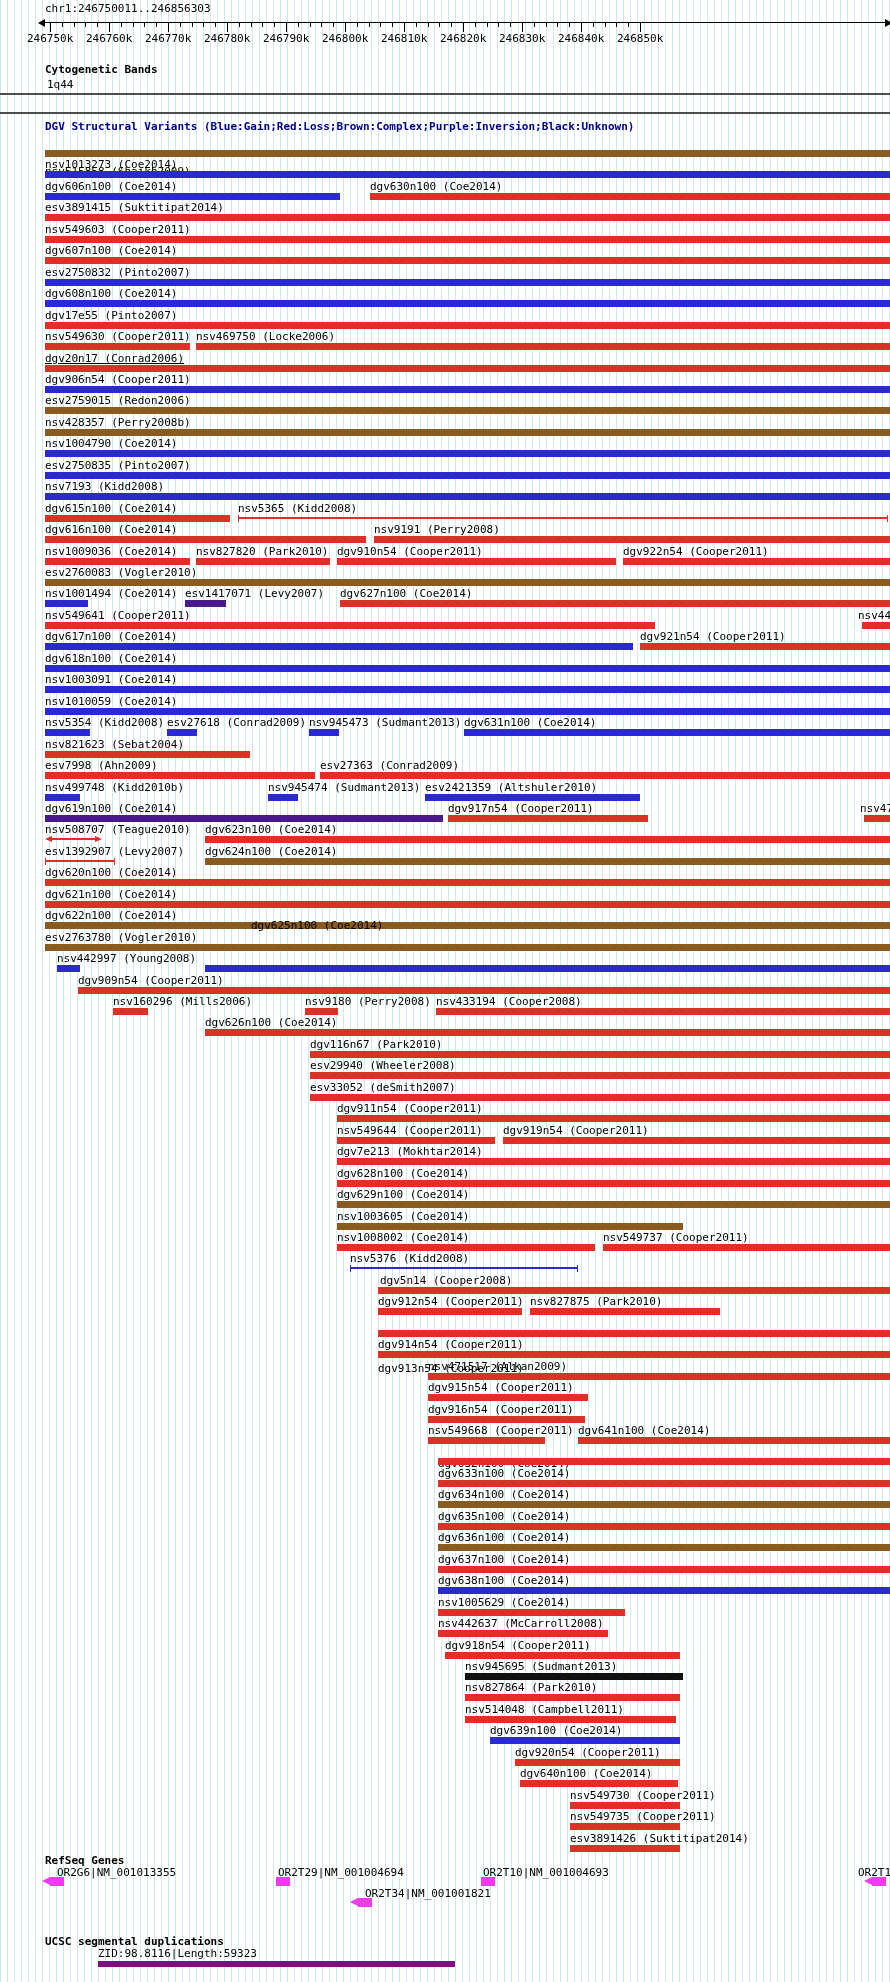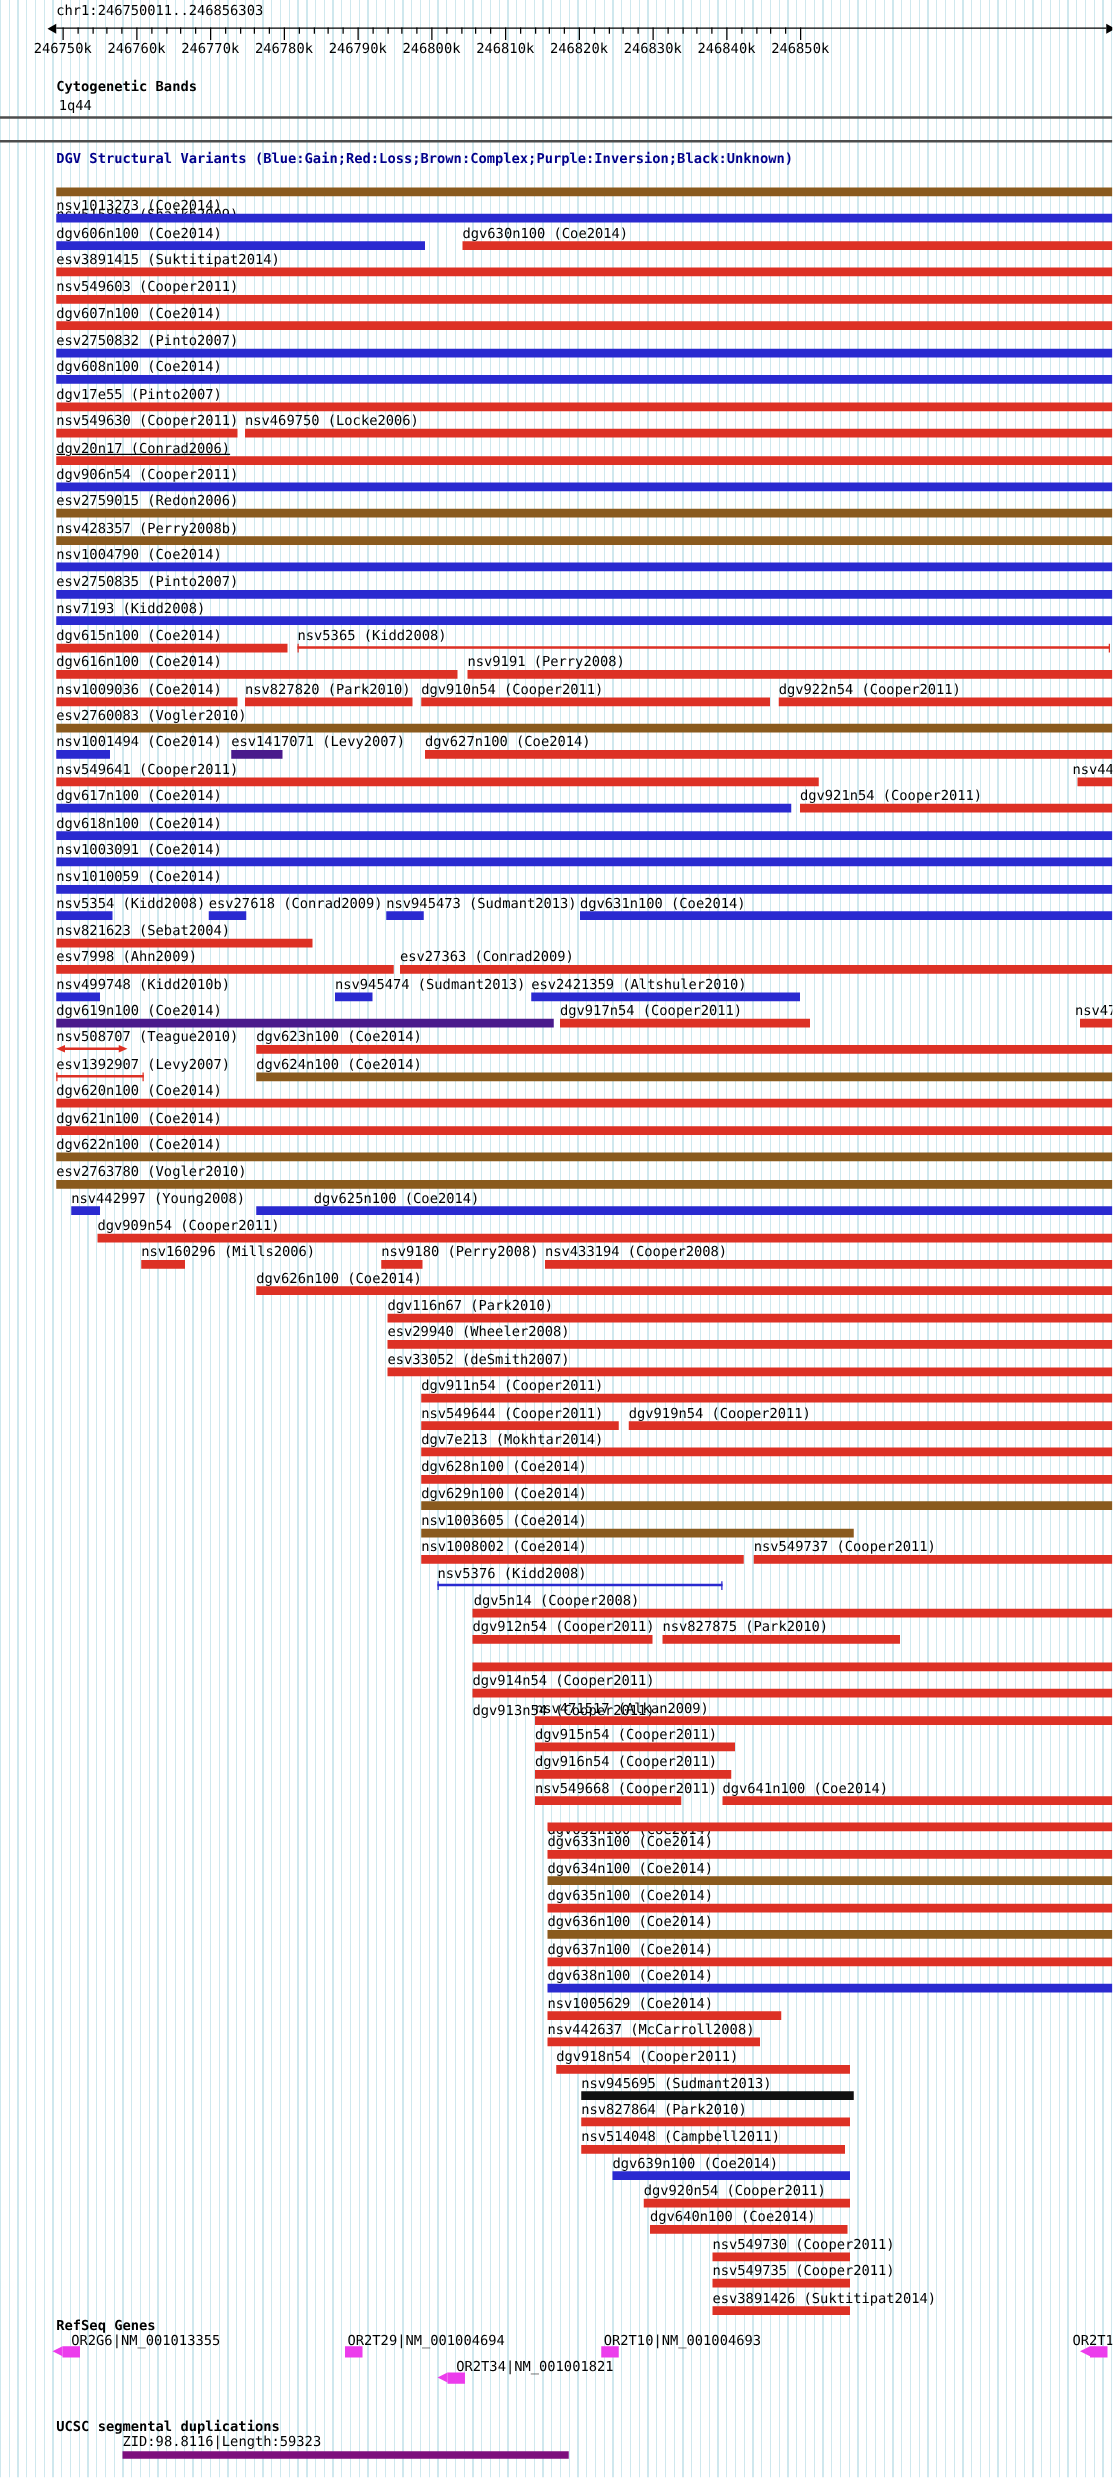--- a/index.html
+++ b/index.html
@@ -221,21 +221,21 @@
       <div class="lbl" style="left: 45px; top: 867px;">dgv620n100 (Coe2014)</div>
       <div style="position: absolute; left: 45px; top: 879px; width: 845px; height: 7px; background: rgb(221, 49, 37);"></div>
       <div class="lbl" style="left: 45px; top: 889px;">dgv621n100 (Coe2014)</div>
       <div style="position: absolute; left: 45px; top: 901px; width: 845px; height: 7px; background: rgb(221, 49, 37);"></div>
       <div class="lbl" style="left: 45px; top: 910px;">dgv622n100 (Coe2014)</div>
       <div style="position: absolute; left: 45px; top: 922px; width: 845px; height: 7px; background: rgb(138, 90, 30);"></div>
       <div class="lbl" style="left: 45px; top: 932px;">esv2763780 (Vogler2010)</div>
       <div style="position: absolute; left: 45px; top: 944px; width: 845px; height: 7px; background: rgb(138, 90, 30);"></div>
       <div class="lbl" style="left: 57px; top: 953px;">nsv442997 (Young2008)</div>
       <div style="position: absolute; left: 57px; top: 965px; width: 23px; height: 7px; background: rgb(42, 42, 208);"></div>
-      <div class="lbl" style="left: 205px; top: 953px; padding-left: 46px;">dgv625n100 (Coe2014)</div>
+      <div class="lbl" style="left: 205px; top: 920px; padding-left: 46px;">dgv625n100 (Coe2014)</div>
       <div style="position: absolute; left: 205px; top: 965px; width: 685px; height: 7px; background: rgb(42, 42, 208);"></div>
       <div class="lbl" style="left: 78px; top: 975px;">dgv909n54 (Cooper2011)</div>
       <div style="position: absolute; left: 78px; top: 987px; width: 812px; height: 7px; background: rgb(221, 49, 37);"></div>
       <div class="lbl" style="left: 113px; top: 996px;">nsv160296 (Mills2006)</div>
       <div style="position: absolute; left: 113px; top: 1008px; width: 35px; height: 7px; background: rgb(221, 49, 37);"></div>
       <div class="lbl" style="left: 305px; top: 996px;">nsv9180 (Perry2008)</div>
       <div style="position: absolute; left: 305px; top: 1008px; width: 33px; height: 7px; background: rgb(221, 49, 37);"></div>
       <div class="lbl" style="left: 436px; top: 996px;">nsv433194 (Cooper2008)</div>
       <div style="position: absolute; left: 436px; top: 1008px; width: 454px; height: 7px; background: rgb(221, 49, 37);"></div>
       <div class="lbl" style="left: 205px; top: 1017px;">dgv626n100 (Coe2014)</div>
@@ -261,21 +261,21 @@
       <div class="lbl" style="left: 337px; top: 1211px;">nsv1003605 (Coe2014)</div>
       <div style="position: absolute; left: 337px; top: 1223px; width: 346px; height: 7px; background: rgb(138, 90, 30);"></div>
       <div class="lbl" style="left: 337px; top: 1232px;">nsv1008002 (Coe2014)</div>
       <div style="position: absolute; left: 337px; top: 1244px; width: 258px; height: 7px; background: rgb(221, 49, 37);"></div>
       <div class="lbl" style="left: 603px; top: 1232px;">nsv549737 (Cooper2011)</div>
       <div style="position: absolute; left: 603px; top: 1244px; width: 287px; height: 7px; background: rgb(221, 49, 37);"></div>
       <div class="lbl" style="left: 350px; top: 1253px;">nsv5376 (Kidd2008)</div>
       <div style="position: absolute; left: 350px; top: 1267px; width: 228px; height: 2px; background: rgb(42, 42, 208);"></div>
       <div style="position: absolute; left: 350px; top: 1265px; width: 1px; height: 7px; background: rgb(42, 42, 208);"></div>
       <div style="position: absolute; left: 577px; top: 1265px; width: 1px; height: 7px; background: rgb(42, 42, 208);"></div>
-      <div class="lbl" style="left: 368px; top: 1275px; padding-left: 11px;">dgv5n14 (Cooper2008)</div>
+      <div class="lbl" style="left: 380px; top: 1275px;">dgv5n14 (Cooper2008)</div>
       <div style="position: absolute; left: 378px; top: 1287px; width: 512px; height: 7px; background: rgb(221, 49, 37);"></div>
       <div class="lbl" style="left: 378px; top: 1296px;">dgv912n54 (Cooper2011)</div>
       <div style="position: absolute; left: 378px; top: 1308px; width: 144px; height: 7px; background: rgb(221, 49, 37);"></div>
       <div class="lbl" style="left: 530px; top: 1296px;">nsv827875 (Park2010)</div>
       <div style="position: absolute; left: 530px; top: 1308px; width: 190px; height: 7px; background: rgb(221, 49, 37);"></div>
       <div class="lbl" style="left: 378px; top: 1363px;">dgv913n54 (Cooper2011)</div>
       <div style="position: absolute; left: 378px; top: 1330px; width: 512px; height: 7px; background: rgb(221, 49, 37);"></div>
       <div class="lbl" style="left: 378px; top: 1339px;">dgv914n54 (Cooper2011)</div>
       <div style="position: absolute; left: 378px; top: 1351px; width: 512px; height: 7px; background: rgb(221, 49, 37);"></div>
       <div class="lbl" style="left: 428px; top: 1361px;">nsv471517 (Alkan2009)</div>

